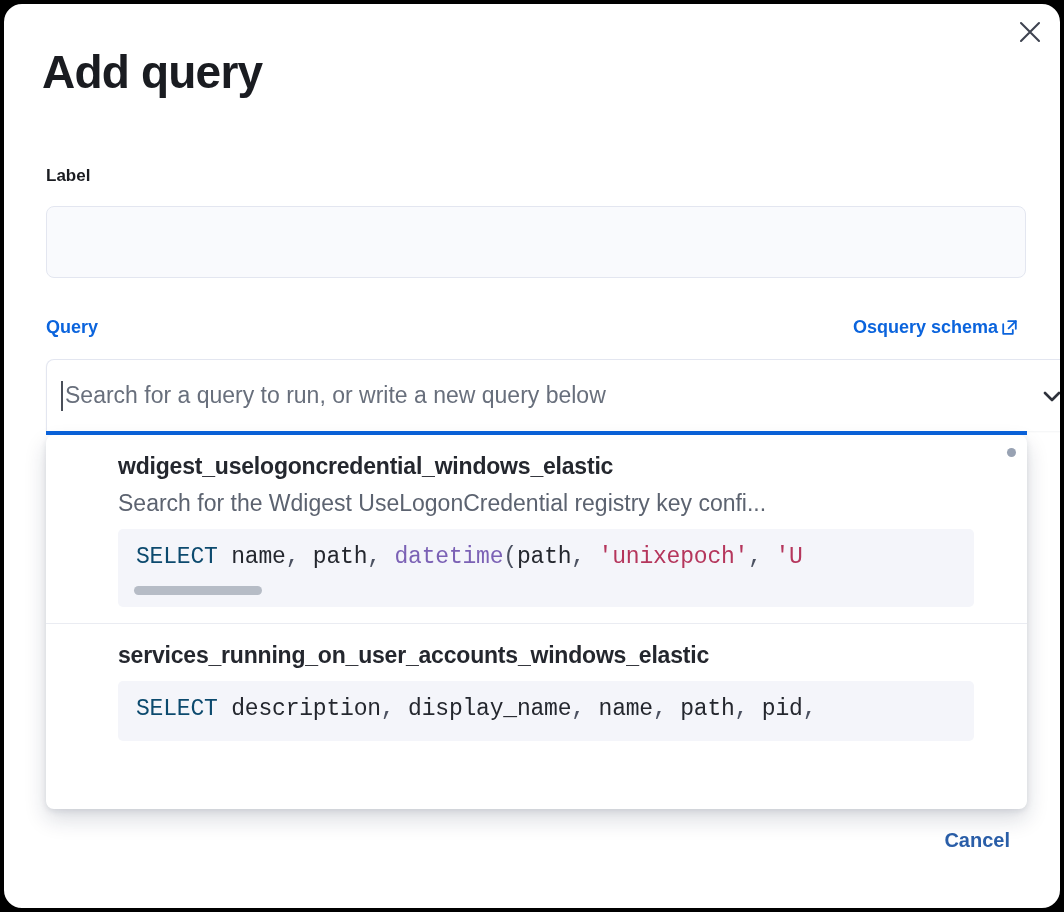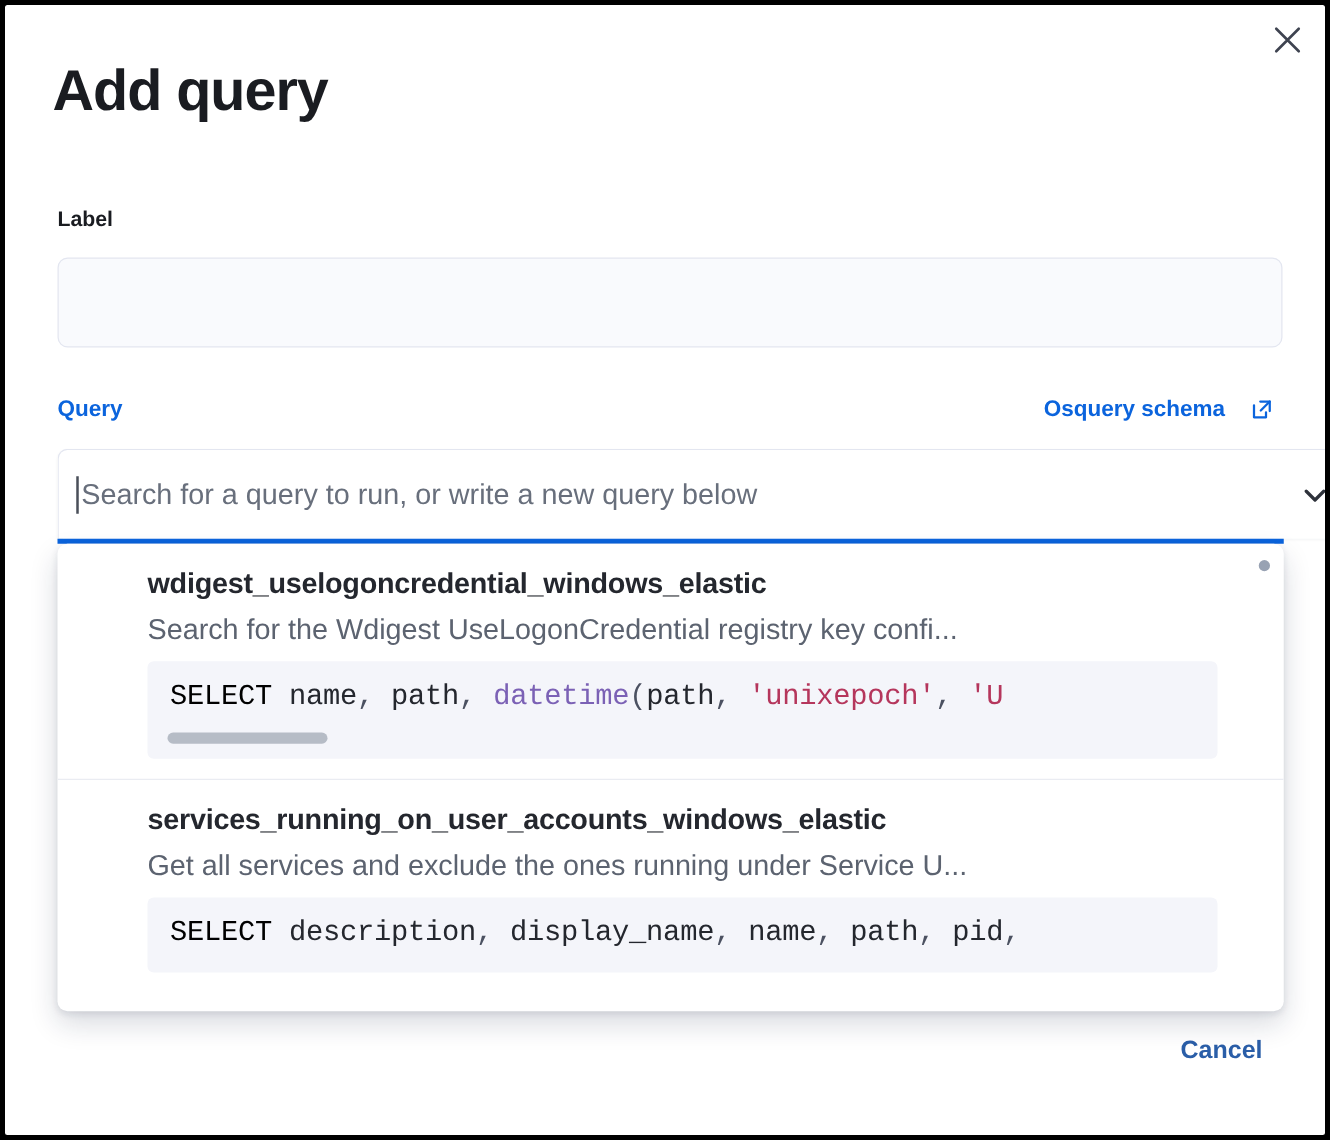--- a/index.html
+++ b/index.html
@@ -14,21 +14,21 @@
     font-family: "Liberation Sans", sans-serif;
   }
 
   #frame {
     position: absolute;
     left: 0; top: 0;
     width: 1064px;
     height: 912px;
     box-sizing: border-box;
     border: 4px solid #000000;
-    border-radius: 6px;
+    border-radius: 22px;
     background: #ffffff;
     overflow: hidden;
   }
 
   
   #close-btn {
     position: absolute;
     right: 8px;
     top: 6px;
     width: 44px;
@@ -90,21 +90,21 @@
     font-size: 18px;
     font-weight: 700;
     color: #0b64dd;
   }
   #schema-link {
     position: absolute;
     right: 40px;
     top: 313px;
     display: flex;
     align-items: center;
-    gap: 19px;
+    gap: 1px;
     font-size: 18px;
     font-weight: 700;
     color: #0b64dd;
     text-decoration: none;
     cursor: pointer;
   }
   #schema-link svg { display:block; }
 
   
   #combobox {
@@ -265,21 +265,21 @@
     height: 60px;
     padding-bottom: 0;
   }
   .code-line {
     font-family: "Liberation Mono", monospace;
     font-size: 23px;
     line-height: 1.25;
     white-space: nowrap;
     letter-spacing: -0.2px;
   }
-  .kw  { color: #000000; }
+  .kw  { color: #0c4a6e; }
   .fn  { color: #7b61b5; }
   .id  { color: #24272e; }
   .str { color: #b5365c; }
   .pn  { color: #4b5161; }
   .code-scrollbar {
     position: absolute;
     left: 16px;
     bottom: 12px;
     width: 128px;
     height: 9px;
@@ -337,21 +337,20 @@
         <div class="option-item">
           <div class="option-title">wdigest_uselogoncredential_windows_elastic</div>
           <div class="option-desc">Search for the Wdigest UseLogonCredential registry key confi...</div>
           <div class="option-code">
             <div class="code-line"><span class="kw">SELECT</span><span class="id"> name</span><span class="pn">, </span><span class="id">path</span><span class="pn">, </span><span class="fn">datetime</span><span class="pn">(</span><span class="id">path</span><span class="pn">, </span><span class="str">'unixepoch'</span><span class="pn">, </span><span class="str">'U</span></div>
             <div class="code-scrollbar"></div>
           </div>
         </div>
         <div class="option-item">
           <div class="option-title">services_running_on_user_accounts_windows_elastic</div>
-          <div class="option-desc">Get all services and exclude the ones running under Service U...</div>
           <div class="option-code short">
             <div class="code-line"><span class="kw">SELECT</span><span class="id"> description</span><span class="pn">, </span><span class="id">display_name</span><span class="pn">, </span><span class="id">name</span><span class="pn">, </span><span class="id">path</span><span class="pn">, </span><span class="id">pid</span><span class="pn">,</span></div>
           </div>
         </div>
       </div>
   </div>
 
 </div>
 
 </body></html>

